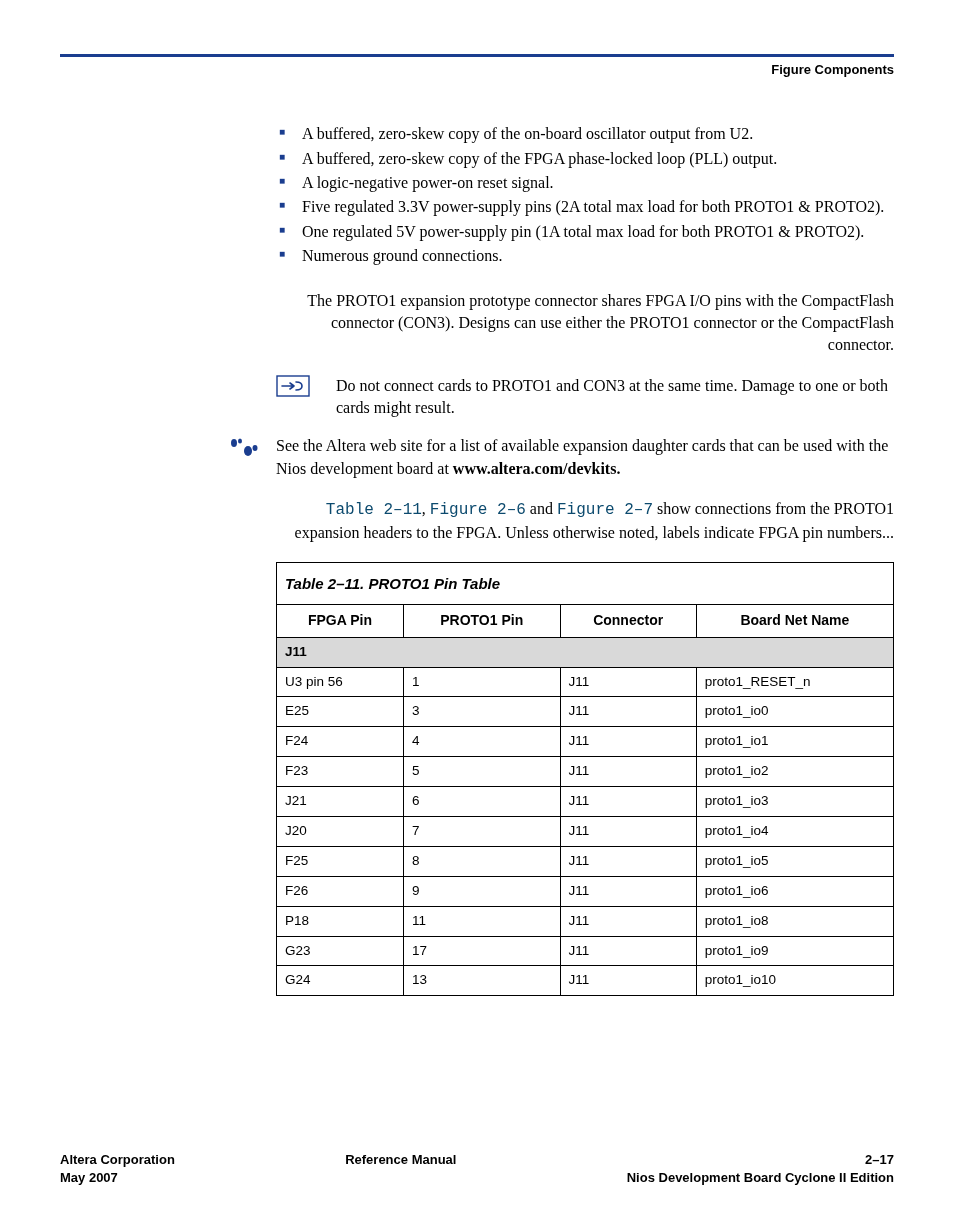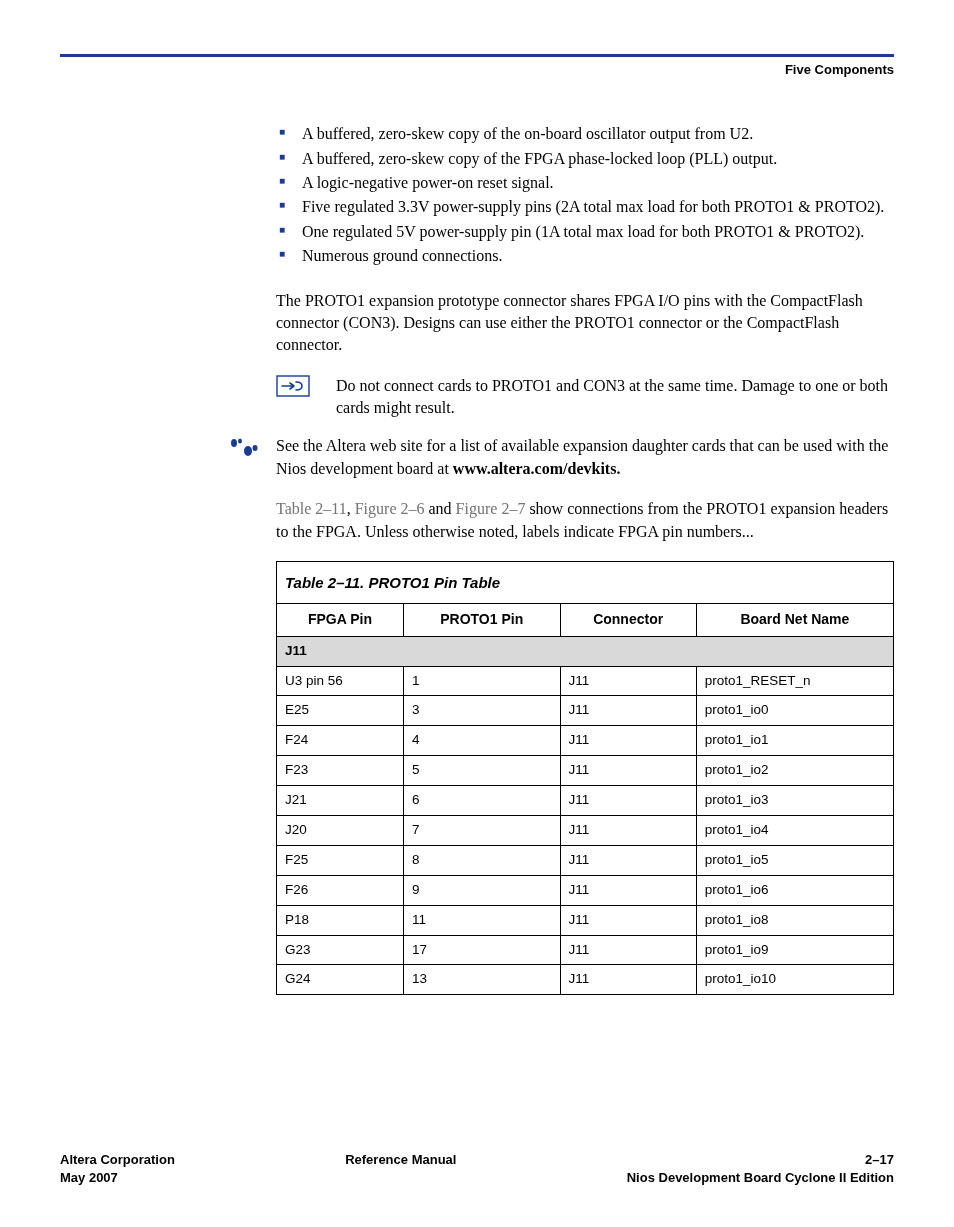--- a/index.html
+++ b/index.html
@@ -41,20 +41,21 @@
   .bullet-list li::before {
     content: "■";
     position: absolute;
     left: 3px;
     top: 2px;
     color: #1a3d8f;
     font-size: 10px;
   }
   .para {
     margin-bottom: 18px;
+    text-align: right;
   }
   .note-row {
     display: flex;
     margin-bottom: 16px;
   }
   .note-icon {
     flex: 0 0 60px;
   }
   .note-icon svg { display:block; }
   .note-text {
@@ -62,21 +63,21 @@
   }
   .outdent-row {
     display: flex;
     margin-left: 166px;
     margin-bottom: 18px;
   }
   .outdent-icon {
     flex: 0 0 50px;
     padding-top:2px;
   }
-  .link { color: #737373; }
+  .link { color: #0c4a6e; font-family: Liberation Mono, monospace; }
   .bold { font-weight: bold; }
 
   table.pin-table {
     border-collapse: collapse;
     width: 100%;
     font-family: Arial, Helvetica, sans-serif;
     font-size: 13.5px;
     margin-top: 8px;
   }
   table.pin-table caption {
@@ -119,21 +120,21 @@
     gap: 16px;
   }
   .footer .center { text-align: center; flex:1; }
   .footer .left { text-align: left; }
   .footer .right { text-align: right; }
 </style>
 </head>
 <body>
 
 <div class="top-rule"></div>
-<div class="header">Five Components</div>
+<div class="header">Figure Components</div>
 
 <div class="content">
 
   <ul class="bullet-list">
     <li>A buffered, zero-skew copy of the on-board oscillator output from U2.</li>
     <li>A buffered, zero-skew copy of the FPGA phase-locked loop (PLL) output.</li>
     <li>A logic-negative power-on reset signal.</li>
     <li>Five regulated 3.3V power-supply pins (2A total max load for both PROTO1 &amp; PROTO2).</li>
     <li>One regulated 5V power-supply pin (1A total max load for both PROTO1 &amp; PROTO2).</li>
     <li>Numerous ground connections.</li>

